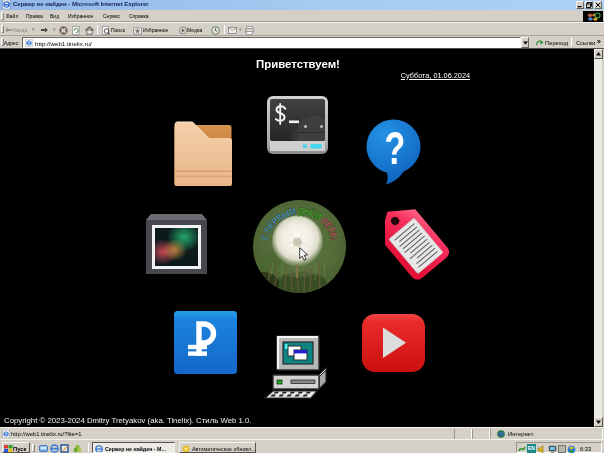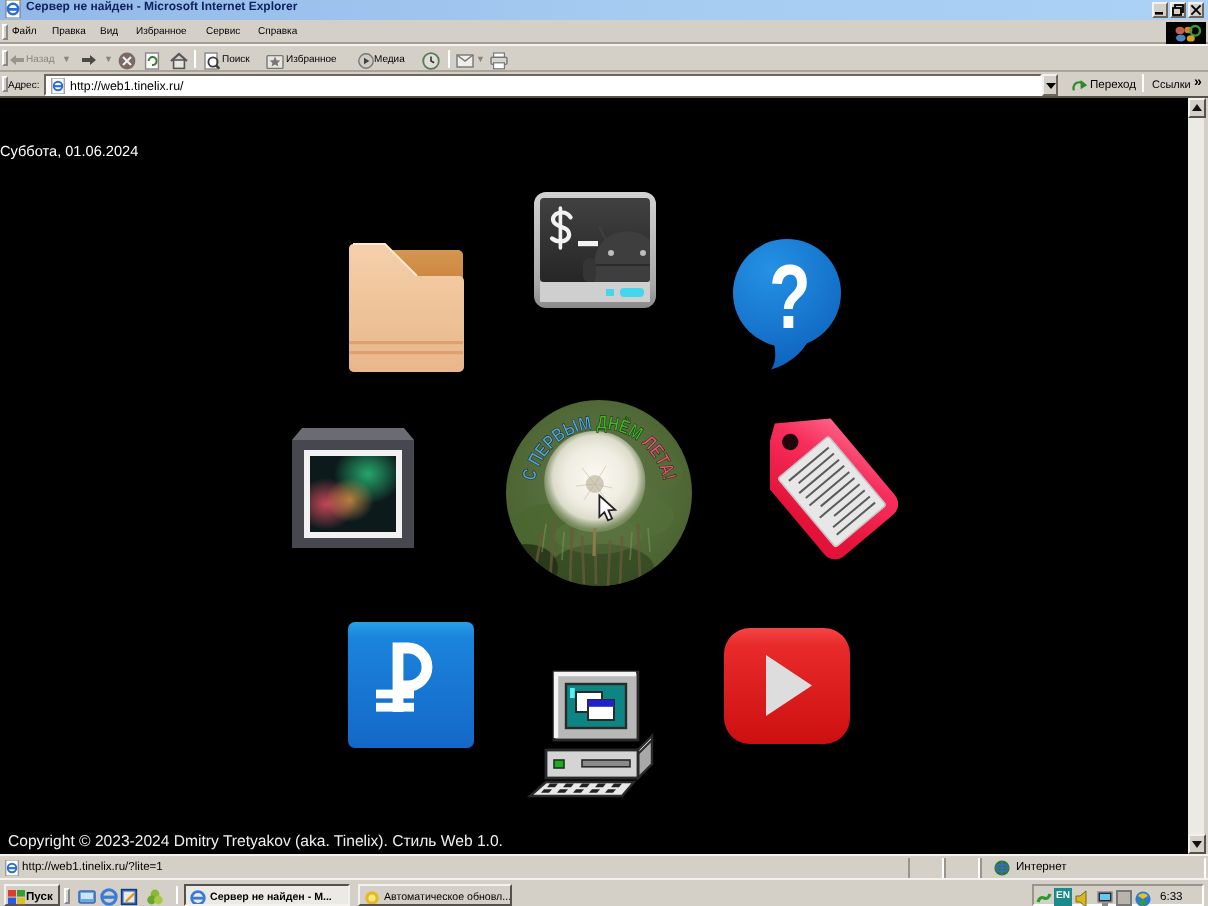--- a/index.html
+++ b/index.html
@@ -39,21 +39,21 @@
 border-top:1px solid #f4f2ee;border-left:1px solid #f4f2ee;
 border-right:1px solid #6c665c;border-bottom:1px solid #6c665c;}
 
 #content{left:0;top:49px;width:594px;height:378px;background:#000;}
 #sbar{left:594px;top:49px;width:9px;height:378px;background:#eceae4;border-right:1px solid #d4d0c8;}
 .sbtn{left:0;width:9px;height:10px;background:#d4d0c8;overflow:hidden;
 border-top:1px solid #f4f2ee;border-left:1px solid #f4f2ee;
 border-right:1px solid #56514a;border-bottom:1px solid #56514a;}
 #h1{left:0;top:58px;width:596px;text-align:center;color:#fff;
 font-size:11.4px;font-weight:bold;}
-#h2{left:0;top:70.5px;width:470px;text-align:left;color:#fff;font-size:7.3px;}
+#h2{left:0;top:70.5px;width:470px;text-align:right;color:#fff;font-size:7.3px;text-decoration:underline;}
 #copy{left:4px;top:416px;width:600px;color:#f0f0f0;font-size:7.8px;}
 
 #status{left:0;top:427px;width:604px;height:12px;background:#d4d0c8;
 border-top:1px solid #f4f2ee;}
 #status .stxt{font-size:5.8px;color:#000;white-space:nowrap;top:3px;}
 .spanel{top:1px;height:10px;border-left:1px solid #9a958a;border-right:1px solid #fff;}
 
 #task{left:0;top:439px;width:604px;height:14px;background:#d4d0c8;
 border-top:1px solid #f4f2ee;}
 #startbtn{left:2px;top:2px;width:28px;height:11px;background:#d4d0c8;
@@ -220,20 +220,21 @@
         <svg style="display:block" width="7" height="8" viewBox="0 0 7 8">
           <path d="M3.5 2 L6 5.5 H1 Z" fill="#111"></path>
         </svg>
       </div>
   <div class="abs sbtn" style="top:368px;">
         <svg style="display:block" width="7" height="8" viewBox="0 0 7 8">
           <path d="M3.5 6 L1 2.5 H6 Z" fill="#111"></path>
         </svg>
       </div>
 </div>
+<div id="h1" class="abs">Приветствуем!</div>
 <div id="h2" class="abs">Суббота, 01.06.2024</div>
 <div id="copy" class="abs">Copyright © 2023-2024 Dmitry Tretyakov (aka. Tinelix). Стиль Web 1.0.</div>
 
 <svg class="abs" style="left:174px;top:120px" width="58" height="67" viewBox="0 0 58 67">
   <defs>
     <linearGradient id="fb" x1="0" y1="0" x2="0" y2="1">
       <stop offset="0" stop-color="#d5964f"></stop>
           <stop offset="0.3" stop-color="#ca8340"></stop>
           <stop offset="1" stop-color="#c07a38"></stop>
     </linearGradient>

